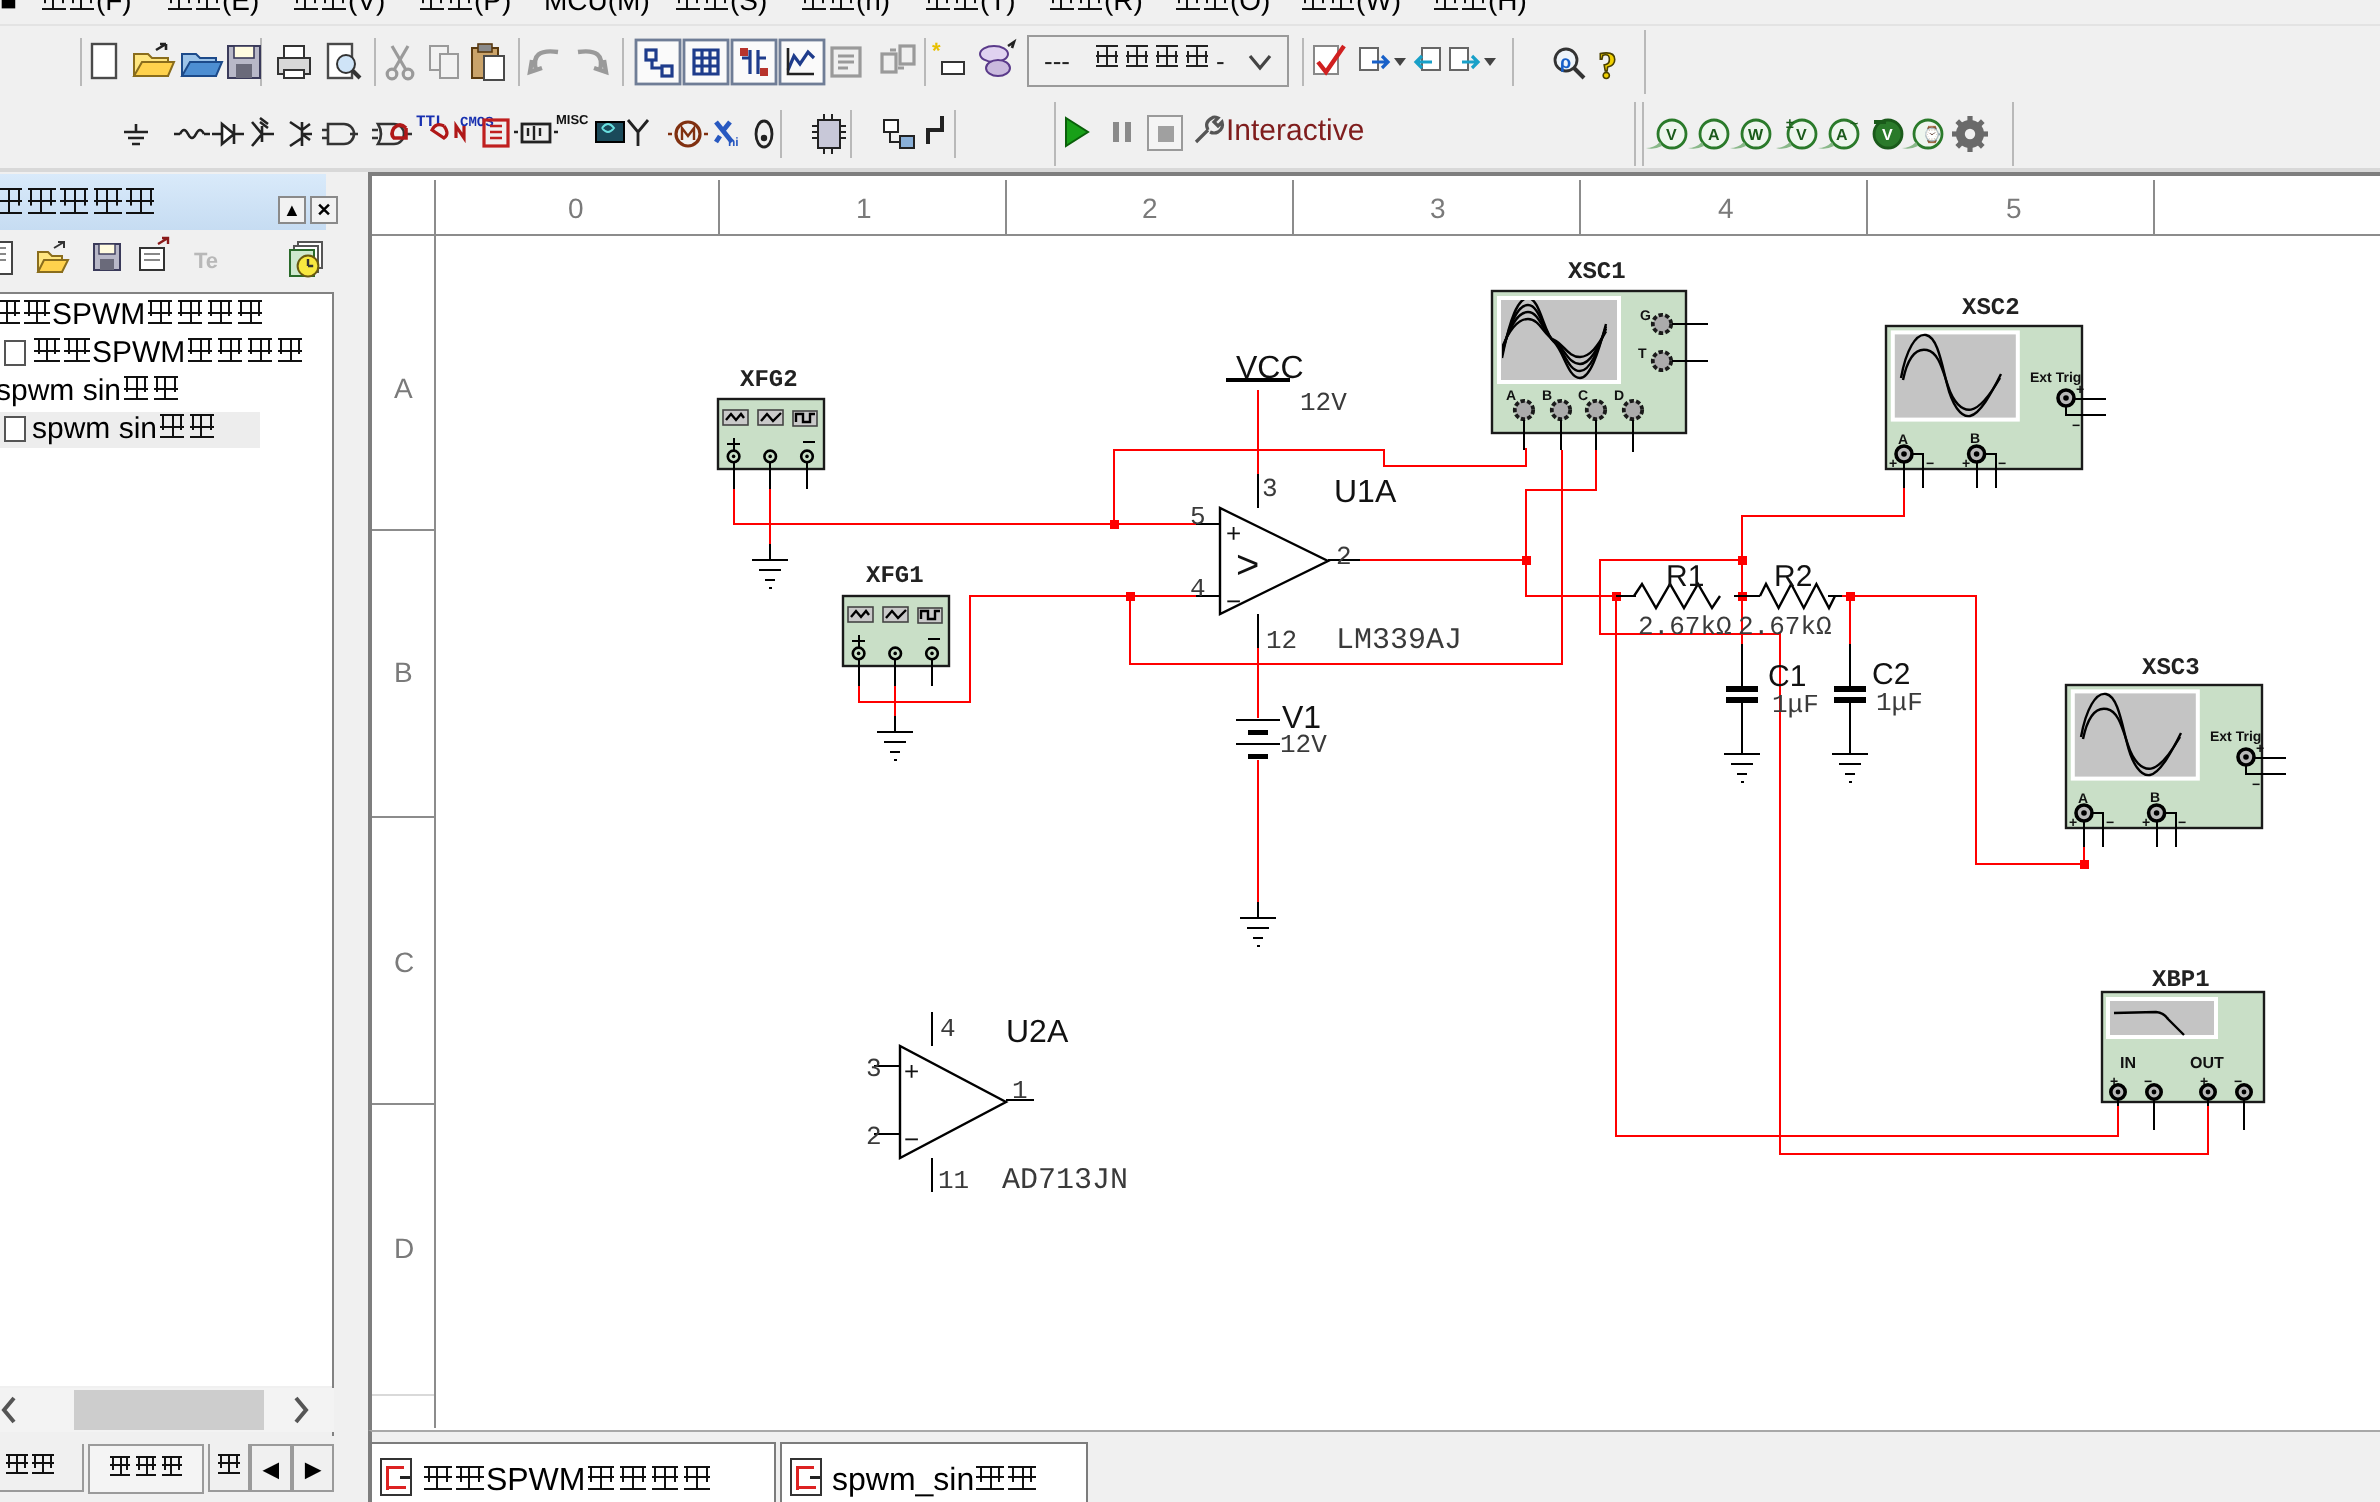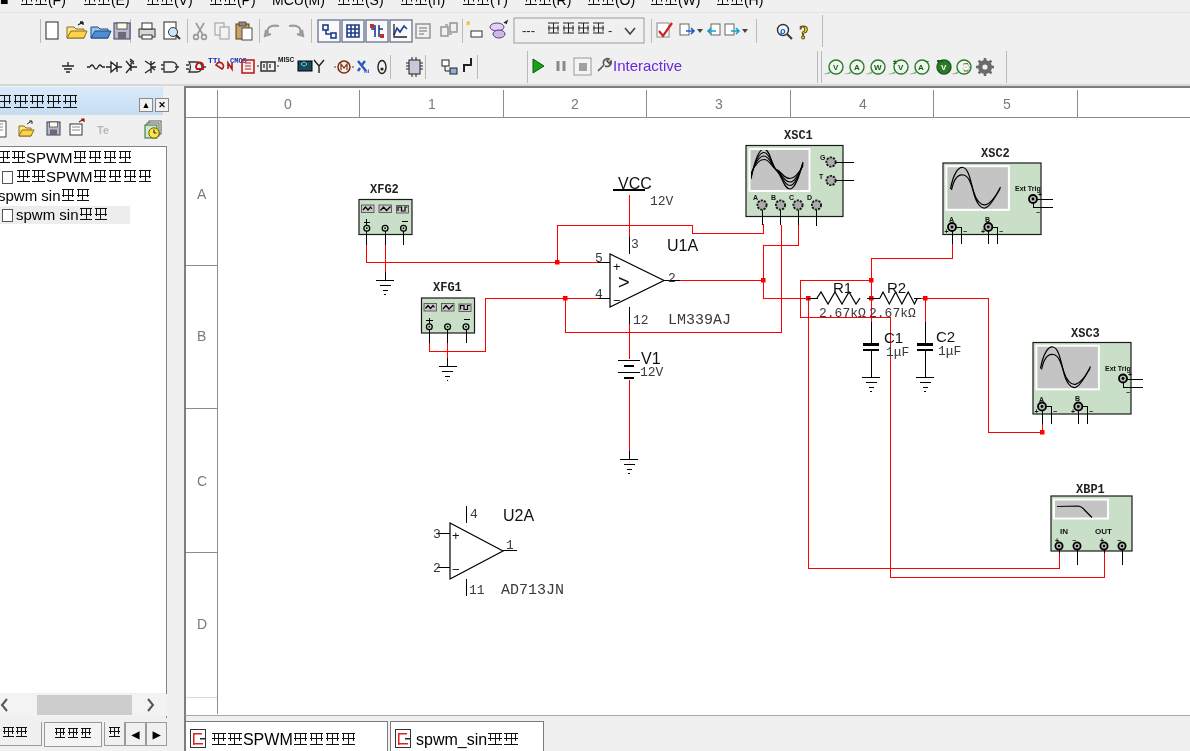--- a/index.html
+++ b/index.html
@@ -327,21 +327,21 @@
           <line x1="-9" y1="0" x2="-5" y2="0"></line>
           <line x1="9" y1="0" x2="5" y2="0"></line>
           <line x1="-6.4" y1="-6.4" x2="-3.5" y2="-3.5"></line>
           <line x1="6.4" y1="6.4" x2="3.5" y2="3.5"></line>
           <line x1="-6.4" y1="6.4" x2="-3.5" y2="3.5"></line>
           <line x1="6.4" y1="-6.4" x2="3.5" y2="-3.5"></line>
         </g>
       </g>
 </g>
 </svg>
-<div class="abs" style="left:613px;top:57px;font-size:15px;color:#6d28d9;">Interactive</div>
+<div class="abs" style="left:613px;top:57px;font-size:15px;color:#7f1d1d;">Interactive</div>
 
 <div id="panel">
  <div id="ptitle"><span style="margin-left:-4px"><i class="cj"></i><i class="cj"></i><i class="cj"></i><i class="cj"></i><i class="cj"></i></span></div>
  <div class="pbtn" style="left:139px;">▲</div>
  <div class="pbtn" style="left:155px;"><b>✕</b></div>
  <div id="ptools">
  <svg width="167" height="32" viewBox="0 0 167 32">
   <g transform="translate(0,6)">
    <path d="M-4,1 h10 v16 h-10 z" fill="#fff" stroke="#444"></path>
           <path d="M-1,4 h4 m-4,3 h4 m-4,3 h4" stroke="#888" stroke-width="1"></path>

